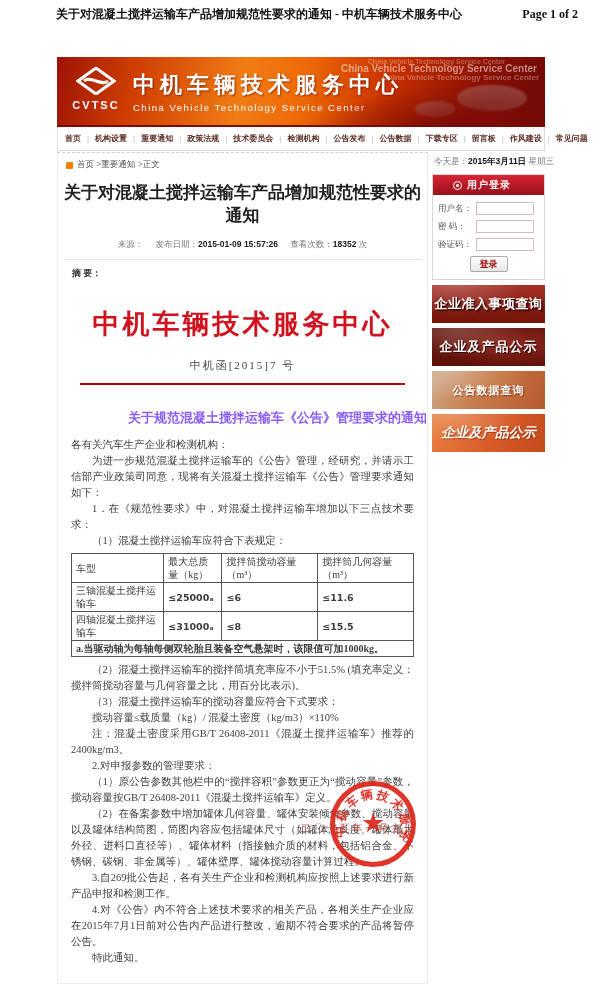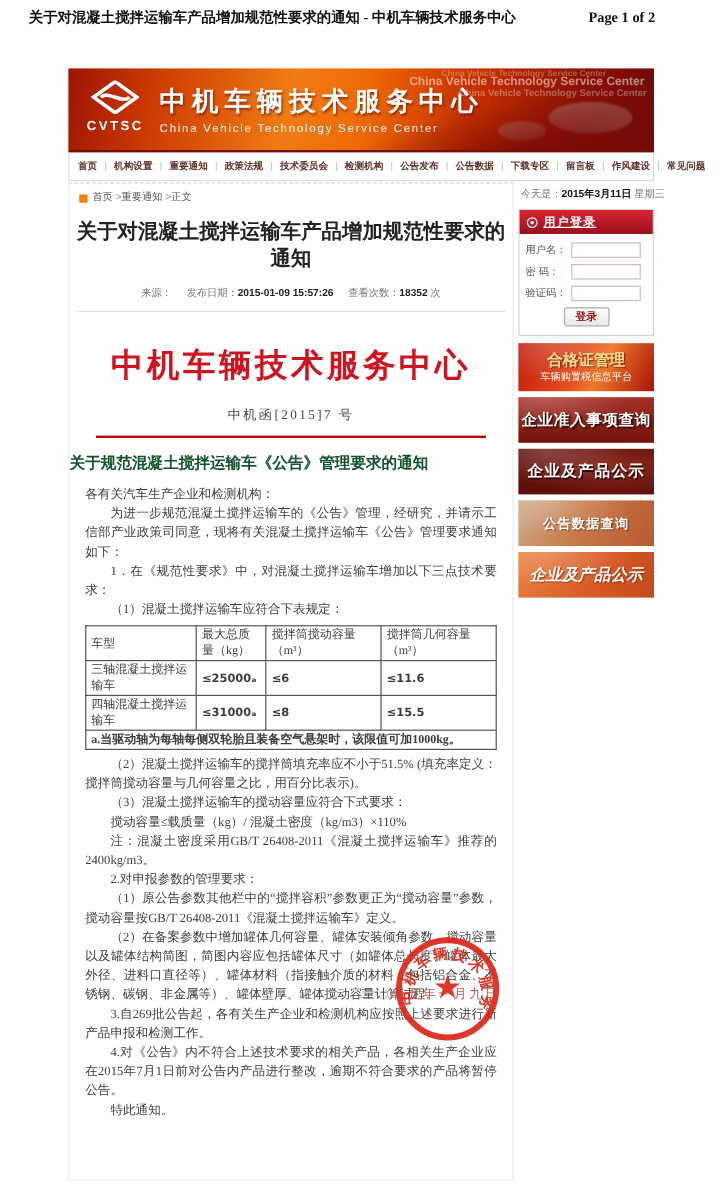--- a/index.html
+++ b/index.html
@@ -3,21 +3,21 @@
 <meta charset="utf-8">
 <style>
   * { margin:0; padding:0; box-sizing:border-box; }
   html,body { background:#fff; }
   body {
     width:600px; height:1001px; position:relative; overflow:hidden;
     font-family:"Liberation Serif","DejaVu Serif",serif; color:#333;
   }
   
   .print-header {
-    position:absolute; top:6px; left:24px; width:522px;
+    position:absolute; top:6px; left:56px; width:522px;
     display:flex; justify-content:space-between; align-items:baseline;
     font-size:12px; font-weight:bold; color:#111;
   }
   
   .page { position:absolute; left:57px; top:57px; width:488px; }
   
   .banner {
     position:relative; height:70px; overflow:hidden;
     background:linear-gradient(100deg,#9e1404 0%,#cf3e02 16%,#f07c14 38%,#ef6a06 50%,#c63000 68%,#8c1004 86%,#6e0a06 100%);
     border-bottom:2px solid #7a0c06;
@@ -67,21 +67,21 @@
   .art-meta { text-align:center; font-size:8.5px; color:#777; margin-top:12px; font-family:"Liberation Sans",sans-serif; }
   .art-meta b { color:#222; }
   .meta-sep { display:inline-block; width:10px; }
   .rule { border-top:1px solid #e4e4e4; margin:8px 6px 0; }
   .abstract { font-size:9px; font-weight:bold; color:#333; padding:7px 0 0 14px; }
   
   .letterhead { text-align:center; margin-top:26px; }
   .letterhead .big { font-size:27px; font-weight:bold; color:#cf1420; letter-spacing:3px; }
   .letterhead .docnum { font-size:11px; color:#444; letter-spacing:2px; margin-top:16px; }
   .red-rule { height:2px; background:#c40000; width:88%; margin:10px auto 0; }
-  .doc-title { text-align:left; font-size:13px; font-weight:bold; color:#14532d; margin-top:12px; }
+  .doc-title { text-align:right; font-size:13px; font-weight:bold; color:#8b5cf6; margin-top:24px; }
   
   .doc-body { padding:10px 13px 0; font-size:10.5px; line-height:16px; color:#3d3d3d; text-align:justify; }
   .doc-body p.indent { text-indent:2em; }
   
   table.spec { border-collapse:collapse; width:100%; margin:4px 0 5px; font-size:10px; }
   table.spec th, table.spec td { border:1px solid #555; padding:1px 4px; text-align:left; font-weight:normal; line-height:13px; }
   table.spec th { height:26px; vertical-align:middle; }
   table.spec td:nth-child(n+2) { font-weight:bold; font-family:"DejaVu Sans",sans-serif; font-size:9.5px; }
   table.spec .note td { font-weight:bold; font-family:"Liberation Serif",serif; font-size:10px; }
   
@@ -89,22 +89,22 @@
   .stamp-ring { position:absolute; inset:0; border:5px solid #dd2418; border-radius:50%; }
   .stamp-star { position:absolute; left:50%; top:50%; transform:translate(-50%,-54%); font-size:27px; color:#dd2418; font-family:"DejaVu Sans",sans-serif; }
   .stamp-svg { position:absolute; inset:0; }
   .stamp-text { font-size:12px; fill:#dd2418; font-weight:bold; letter-spacing:2.5px; font-family:"Liberation Sans",sans-serif; }
   .stamp-date { position:absolute; top:668px; left:242px; font-size:11px; color:rgba(190,70,60,.9); letter-spacing:2px; white-space:nowrap; }
   
   .today { font-size:8.5px; color:#777; margin:4px 0 6px 2px; white-space:nowrap; }
   .today b { color:#111; }
   .login-box { border:1px solid #d6d6d6; background:#fff; }
   .login-head {
-    height:20px; display:flex; align-items:center; padding:0 6px;
-    background:linear-gradient(#d82533,#99101c); color:#fff; font-weight:bold; font-size:10px; letter-spacing:1px;text-decoration:underline;
+    height:20px; display:flex; align-items:center; padding:0 20px;
+    background:linear-gradient(#d82533,#99101c); color:#fff; font-weight:bold; font-size:10px; letter-spacing:1px;
   }
   .login-icon { width:9px; height:9px; border:1.5px solid #fff; border-radius:50%; margin-right:5px; position:relative; }
   .login-icon::after { content:""; position:absolute; inset:2px; background:#fff; border-radius:50%; }
   .login-body { padding:7px 5px 7px; }
   .login-row { display:flex; align-items:center; margin-bottom:5px; font-size:8.5px; color:#555; }
   .login-row label { width:38px; white-space:nowrap; }
   .login-row input { width:58px; height:13px; border:1px solid #d9b8b8; background:#fff; }
   .login-submit {
     display:block; margin:4px auto 0; width:38px; height:16px; font-size:9px; font-weight:bold; color:#9c0a0a;
     background:linear-gradient(#fdfdfd,#e8e8e8); border:1px solid #aaa; border-radius:2px; cursor:pointer;
@@ -185,20 +185,21 @@
 
       <div class="art-meta">
         <span>来源：</span><span class="meta-sep"></span>
         <span>发布日期：</span><b>2015-01-09 15:57:26</b><span class="meta-sep"></span>
         <span>查看次数：</span><b>18352</b>
         <span>次</span>
       </div>
 
       <div class="rule"></div>
 
+      <div class="abstract">摘 要：</div>
 
       <div class="letterhead">
         <div class="big">中机车辆技术服务中心</div>
         <div class="docnum">中机函[2015]7 号</div>
         <div class="red-rule"></div>
       </div>
 
       <div class="doc-title">关于规范混凝土搅拌运输车《公告》管理要求的通知</div>
 
       <div class="doc-body">
@@ -282,25 +283,20 @@
             <input type="password" style="">
           </div>
           <div class="login-row">
             <label>验证码：</label>
             <input type="text" style="">
           </div>
           <button class="login-submit">登录</button>
         </div>
       </div>
 
-      <div class="sb-banner b-cert">
-        <span class="sheen"></span>
-        <span class="t">合格证管理</span>
-        <span class="s">车辆购置税信息平台</span>
-      </div>
       <div class="sb-banner b-access">
         <span class="sheen"></span>
         <span class="t">企业准入事项查询</span>
       </div>
       <div class="sb-banner b-files">
         <span class="sheen"></span>
         <span class="t">企业及产品公示</span>
       </div>
       <div class="sb-banner b-data">
         <span class="sheen"></span>

